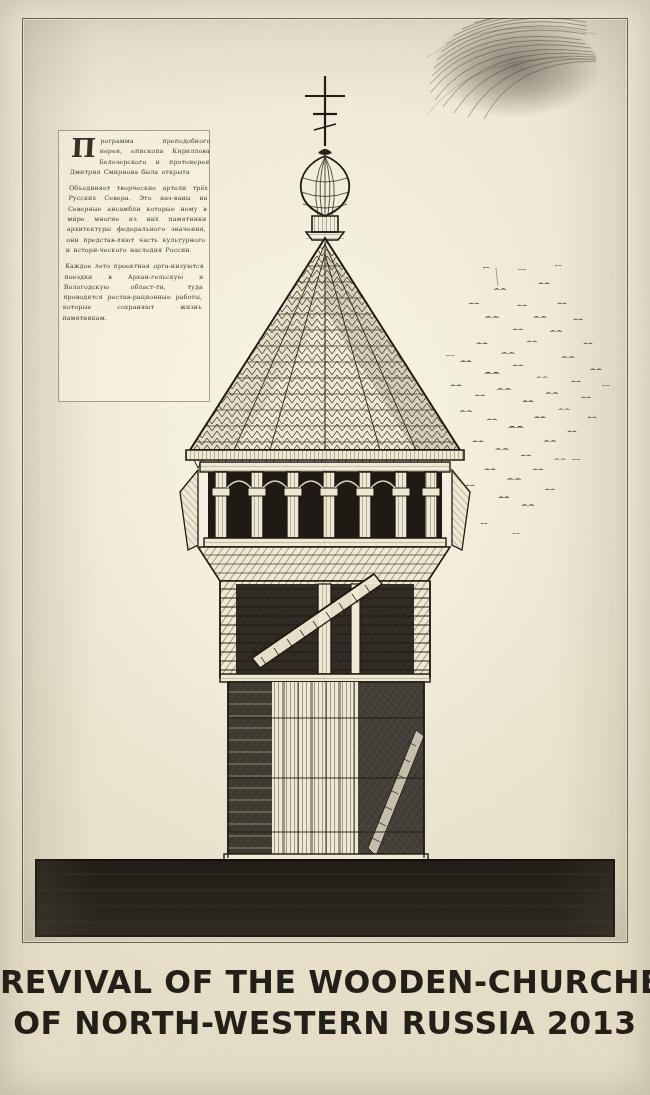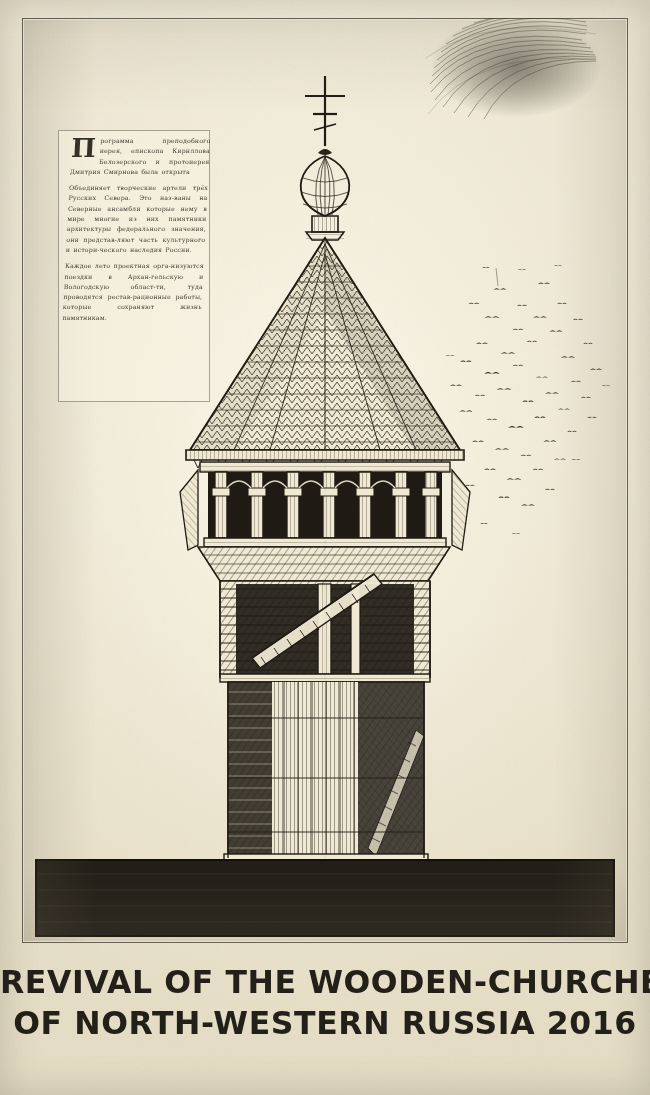--- a/index.html
+++ b/index.html
@@ -655,17 +655,17 @@
       <div class="script-lines">
         <p><span class="dropcap">П</span><span>рограмма преподобного иерея, епископа Кириллова Белозерского и протоиерея Дмитрия Смирнова была открыта</span></p>
         <p>Объединяет творческие артели трёх Русских Севера. Это наз-ваны на Северные ансамбли которые нему в мире многие из них памятники архитектуры федерального значения, они представ-ляют часть культурного и истори-ческого наследия России.</p>
         <p>Каждое лето проектная орга-низуются поездки в Архан-гельскую и Вологодскую област-ти, туда проводятся рестав-рационные работы, которые сохраняют жизнь памятникам.</p>
       </div>
     </div>
   </div>
 
   <div class="caption">
     <div class="line">REVIVAL OF THE WOODEN-CHURCHES</div>
-    <div class="line">OF NORTH-WESTERN RUSSIA 2016</div>
+    <div class="line">OF NORTH-WESTERN RUSSIA 2013</div>
   </div>
 
   <div class="edge-dark"></div>
 </div>
 
 </body></html>

